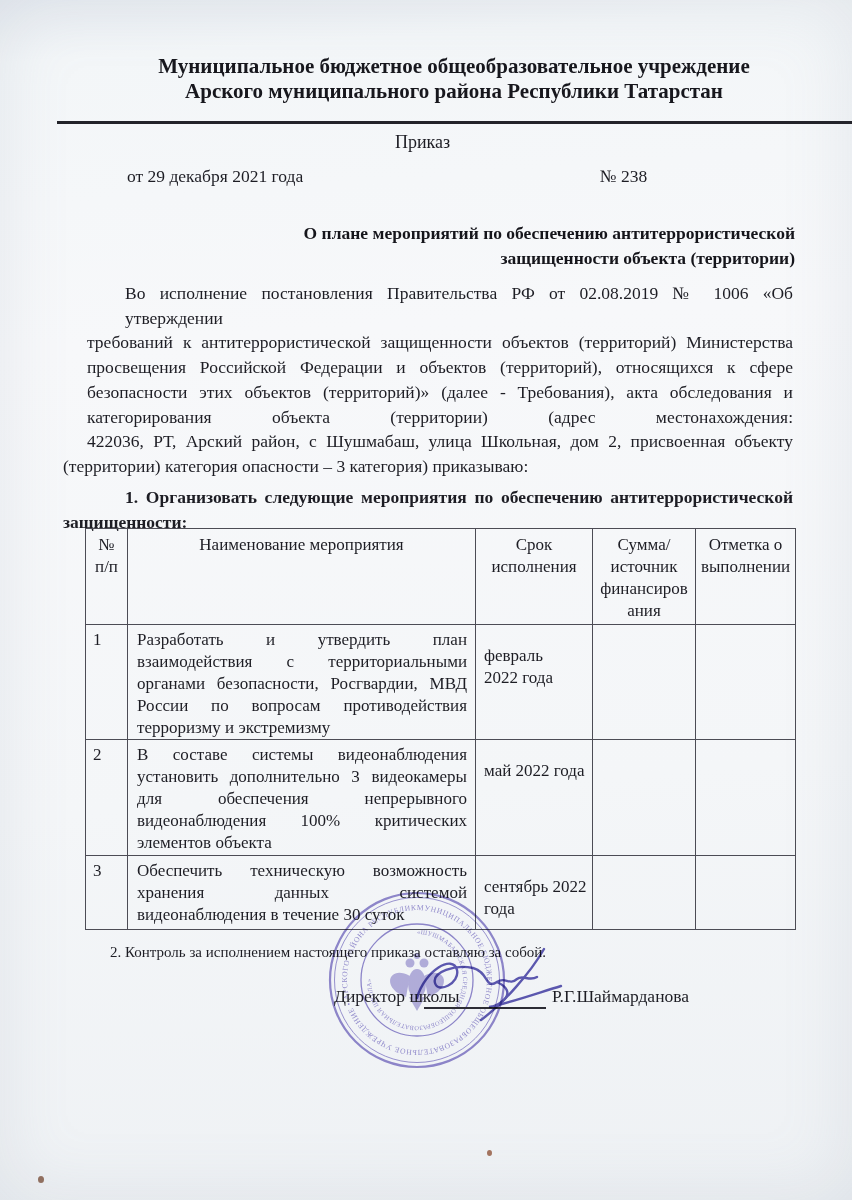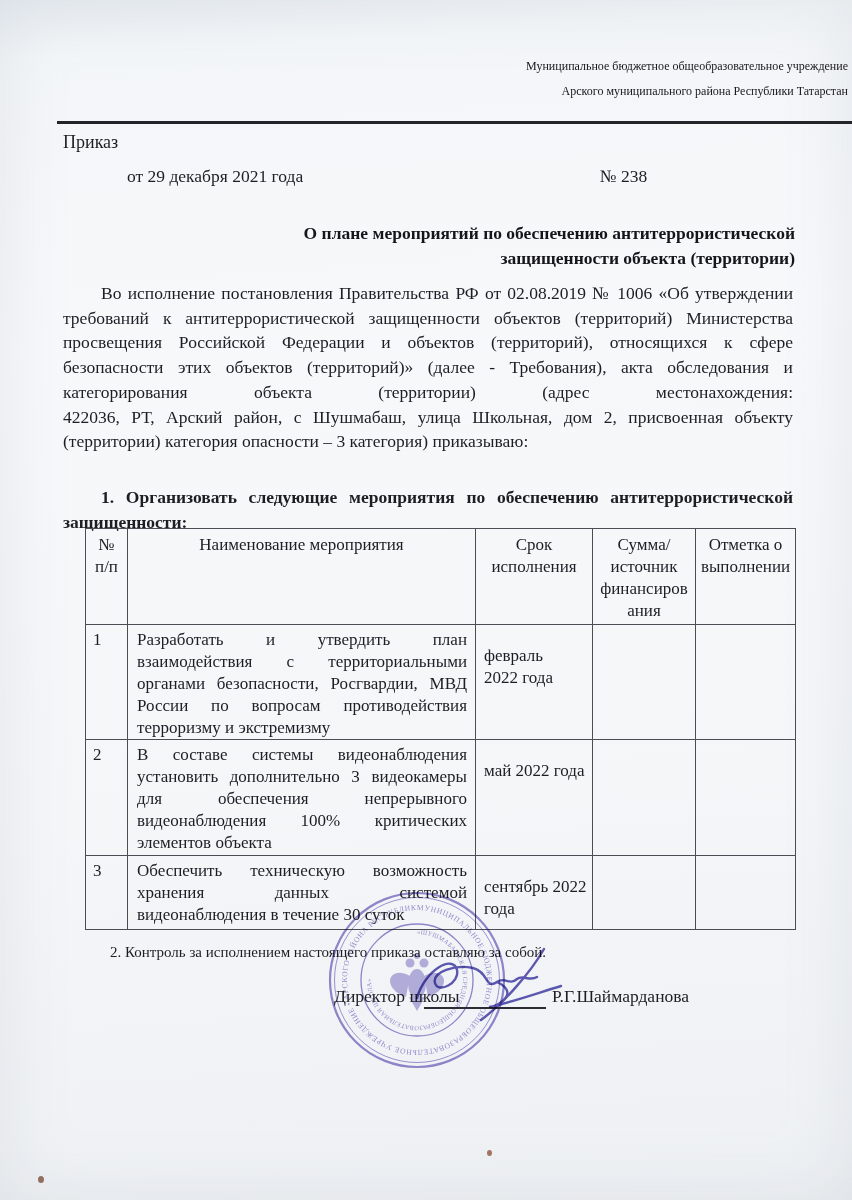--- a/index.html
+++ b/index.html
@@ -4,29 +4,29 @@
 <style>
   html,body{margin:0;padding:0;background:#d8dbe0;}
   .page{
     position:relative;width:852px;height:1200px;margin:0 auto;overflow:hidden;
     background:linear-gradient(176deg,#e9edf2 0%,#f3f6f8 5%,#f7f8fa 28%,#f4f6f8 65%,#eef1f4 100%);
     box-shadow:inset 0 0 70px rgba(135,148,165,.16);
     font-family:"Liberation Serif","DejaVu Serif",serif;
     color:#1d1d24;
   }
   .abs{position:absolute;}
-  .org-header{top:54px;left:60px;right:4px;text-align:right;font-weight:normal;font-size:12px;line-height:24.5px;color:#17171d;}
+  .org-header{top:54px;left:60px;right:4px;text-align:center;font-weight:bold;font-size:21px;line-height:24.5px;color:#17171d;}
   .rule{top:121px;left:57px;right:0;height:3px;background:#23232a;}
-  .doctype{top:132px;left:63px;right:70px;text-align:left;font-size:18px;}
+  .doctype{top:132px;left:63px;right:70px;text-align:center;font-size:18px;}
   .order-date{top:166px;left:127px;font-size:17.5px;}
   .order-number{top:166px;left:600px;font-size:17.5px;}
   .order-title{top:221px;left:63px;right:57px;text-align:right;font-weight:bold;font-size:17.5px;line-height:25px;color:#15151b;}
   .preamble{top:281px;left:63px;width:730px;font-size:17.5px;line-height:24.7px;}
   .item1{top:485px;left:63px;width:730px;font-size:17.5px;line-height:24.7px;font-weight:bold;}
-  .jline{text-align:justify;text-align-last:justify;}
+  .jline{text-align:justify;text-align-last:justify;margin-left:24px;}
   .jlast{text-align:left;text-align-last:left;}
   .indent{padding-left:38px;}
   table.measures{
     position:absolute;top:528px;left:85px;width:710px;
     border-collapse:collapse;table-layout:fixed;font-size:17px;
   }
   table.measures th, table.measures td{
     border:1.6px solid #4c4c55;vertical-align:top;font-weight:normal;
     line-height:22px;overflow:hidden;
   }

